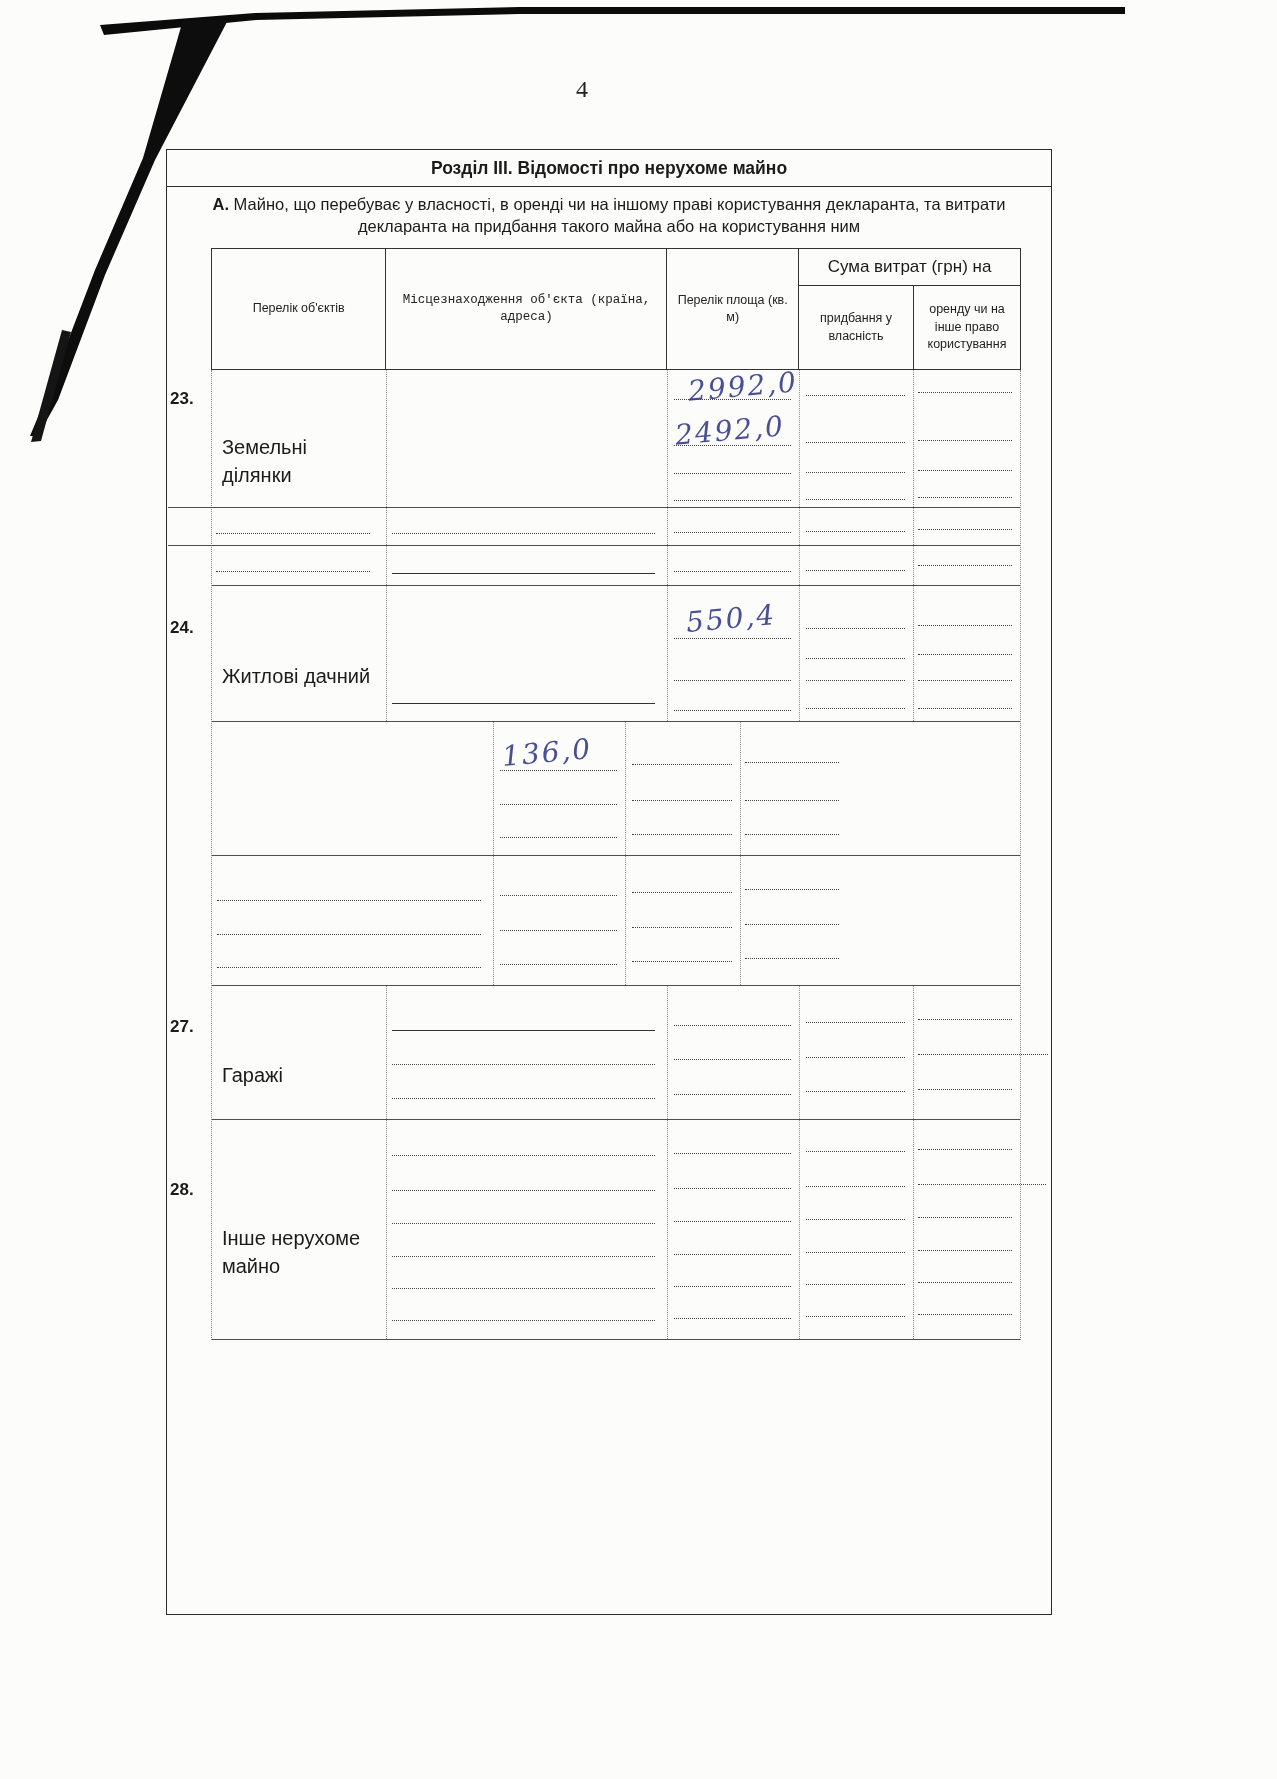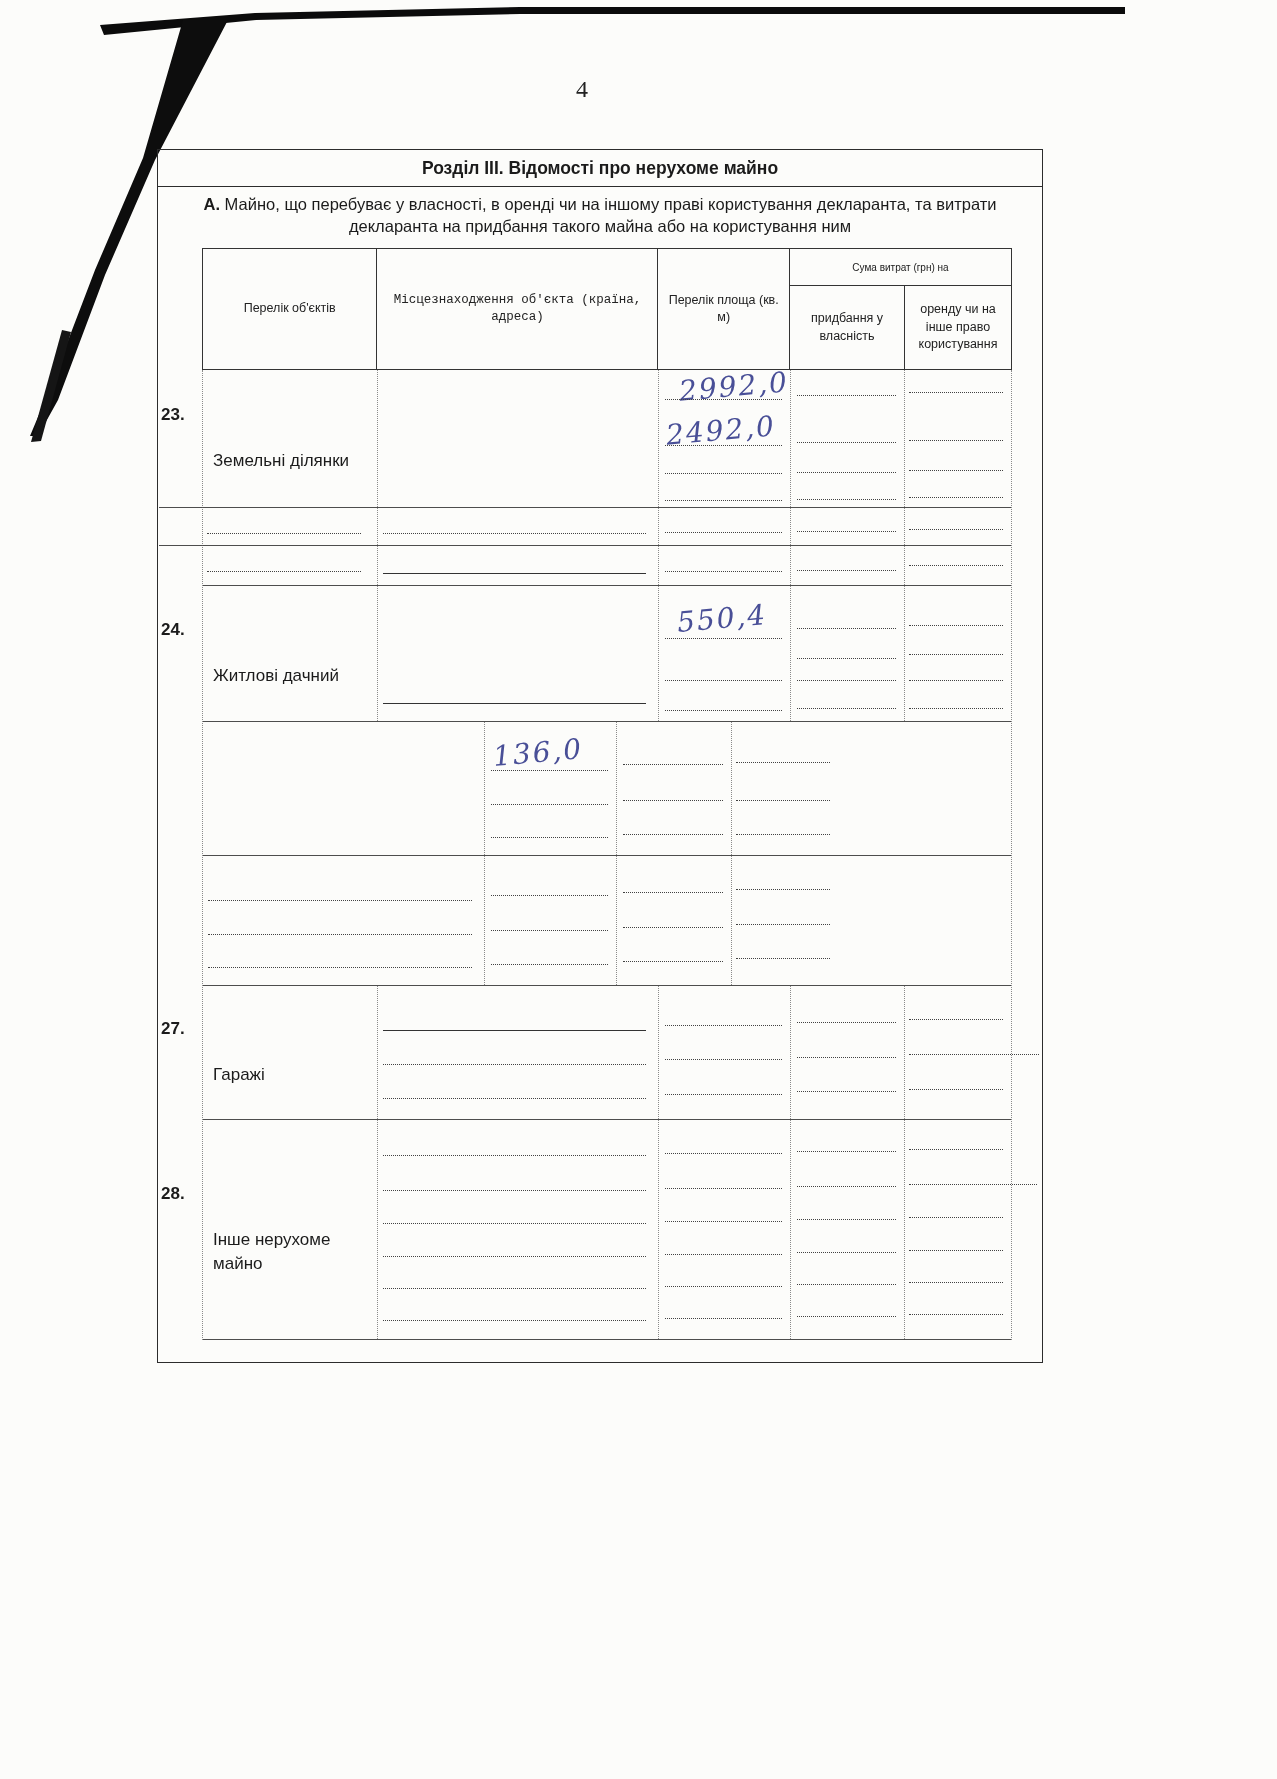--- a/index.html
+++ b/index.html
@@ -8,21 +8,21 @@
     position:relative; width:1277px; height:1779px; margin:0 auto;
     background:#fcfcfa; font-family:"Liberation Sans", sans-serif; color:#1b1b1b;
     overflow:hidden;
   }
   .artifact-svg { position:absolute; left:0; top:0; pointer-events:none; }
   .page-number {
     position:absolute; left:576px; top:76px;
     font-family:"Liberation Serif", serif; font-size:24px; color:#222;
   }
   .form-box {
-    position:absolute; left:157px; top:149px; width:886px; height:1214px;
+    position:absolute; left:166px; top:149px; width:886px; height:1466px;
     border:1.5px solid #2c2c2c; background:transparent;
   }
   .section-title {
     border-bottom:1.5px solid #2c2c2c; text-align:center; font-weight:bold;
     font-size:17.5px; padding:8px 10px 7px;
   }
   .subtitle {
     text-align:center; font-size:16.5px; line-height:1.32; padding:7px 42px 0;
   }
   .subtitle .pfx { font-weight:bold; }
@@ -32,40 +32,40 @@
   
   .thead { display:flex; height:122px; border:1px solid #333; background:transparent; }
   .th {
     border-right:1px solid #333; display:flex; align-items:center; justify-content:center;
     text-align:center; font-size:12.5px; line-height:1.4; padding:4px 8px; color:#222;
   }
   .hc1 { width:175px; } .hc2 { width:282px;font-family:Liberation Mono, monospace; } .hc3 { width:132px; }
   .hc45 { width:221px; display:flex; flex-direction:column; }
   .th-top {
     height:37px; border-bottom:1px solid #333; display:flex; align-items:center;
-    justify-content:center; font-size:10px; text-align:right;
+    justify-content:center; font-size:17px; text-align:right;
   }
   .th-bottom { flex:1; display:flex; }
   .hc4 { width:115px; border-right:1px solid #333; }
   .hc5 { width:106px; border-right:none; }
 
   
   .tbody { border-left:1px dotted #8a8a8a; border-right:1px dotted #8a8a8a; }
   .block { display:flex; position:relative; border-bottom:1px solid #4d4d4d; }
   .block.ext::after {
     content:""; position:absolute; left:-44px; bottom:-1px; width:44px;
     border-bottom:1px solid #4d4d4d;
   }
   .cell { position:relative; border-right:1px dotted #8a8a8a; }
   .b1 { width:175px; display:flex; align-items:center; }
   .b2 { width:282px; } .b3 { width:132px; } .b4 { width:115px; }
   .b5 { width:106px; border-right:none; }
   .labelwrap { position:relative; padding-left:10px; }
   .rownum { position:absolute; left:-42px; top:0; font-weight:bold; font-size:17px; }
-  .rowlabel { font-size:17px; line-height:1.4; display:block; padding-right:4px;margin-top:44px; }
+  .rowlabel { font-size:20px; line-height:1.4; display:block; padding-right:4px;margin-top:44px; }
 
   .fill-line {
     position:absolute; left:6px; right:8px; height:0;
     border-bottom:1.5px dotted #424242;
   }
   .b2 .fill-line { left:5px; right:12px; }
   .b5 .fill-line { left:4px; right:8px; }
   .fill-line.solid { border-bottom:1px solid #333; }
 
   .hw {

